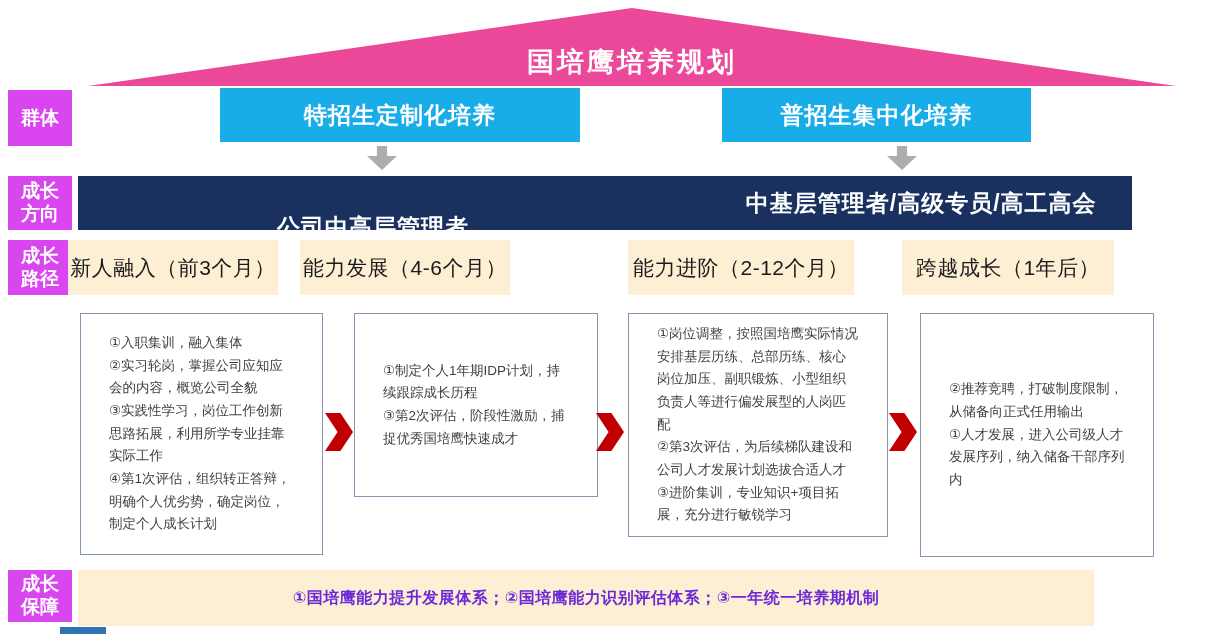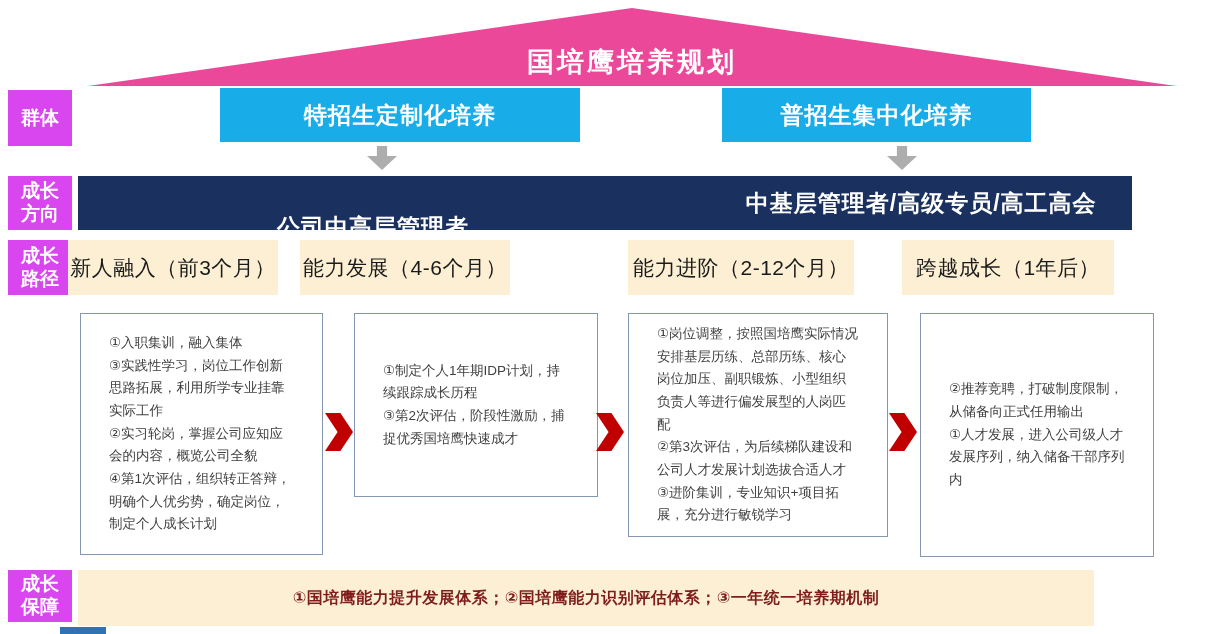--- a/index.html
+++ b/index.html
@@ -56,21 +56,21 @@
   .stagebox p{margin:0;}
   
   .chev{
     position:absolute;top:413px;width:28px;height:38px;background:#C00000;
     clip-path:polygon(0 0,55% 0,100% 50%,55% 100%,0 100%,45% 50%);
   }
   
   .guarbar{
     position:absolute;left:78px;top:570px;width:1016px;height:56px;background:#FCEFD4;
     display:flex;align-items:center;justify-content:center;
-    color:#7f1d1d;font-weight:bold;font-size:16px;letter-spacing:0.5px;
+    color:#6d28d9;font-weight:bold;font-size:16px;letter-spacing:0.5px;
   }
   .accent{position:absolute;left:60px;top:627px;width:46px;height:7px;background:#2E74B5;}
 </style>
 </head>
 <body>
 
 <div class="slide">
 
   <div class="roof">
     <span class="roof-title">国培鹰培养规划</span>
@@ -91,22 +91,22 @@
 
   <div class="rlabel" style="left:8px;top:240px;width:64px;height:55px">成长
 路径</div>
   <div class="stagehead" style="left:68px;width:210px">新人融入（前3个月）</div>
   <div class="stagehead" style="left:300px;width:210px">能力发展（4-6个月）</div>
   <div class="stagehead" style="left:628px;width:226px">能力进阶（2-12个月）</div>
   <div class="stagehead" style="left:902px;width:212px">跨越成长（1年后）</div>
 
   <div class="stagebox" style="left:80px;width:243px;height:242px">
     <p>①入职集训，融入集体</p>
+    <p>②实习轮岗，掌握公司应知应会的内容，概览公司全貌</p>
     <p>③实践性学习，岗位工作创新思路拓展，利用所学专业挂靠实际工作</p>
-    <p>②实习轮岗，掌握公司应知应会的内容，概览公司全貌</p>
     <p>④第1次评估，组织转正答辩，明确个人优劣势，确定岗位，制定个人成长计划</p>
   </div>
   <div class="stagebox" style="left:354px;width:244px;height:184px">
     <p>①制定个人1年期IDP计划，持续跟踪成长历程</p>
     <p>③第2次评估，阶段性激励，捕捉优秀国培鹰快速成才</p>
   </div>
   <div class="stagebox" style="left:628px;width:260px;height:224px">
     <p>①岗位调整，按照国培鹰实际情况安排基层历练、总部历练、核心岗位加压、副职锻炼、小型组织负责人等进行偏发展型的人岗匹配</p>
     <p>②第3次评估，为后续梯队建设和公司人才发展计划选拔合适人才</p>
     <p>③进阶集训，专业知识+项目拓展，充分进行敏锐学习</p>

